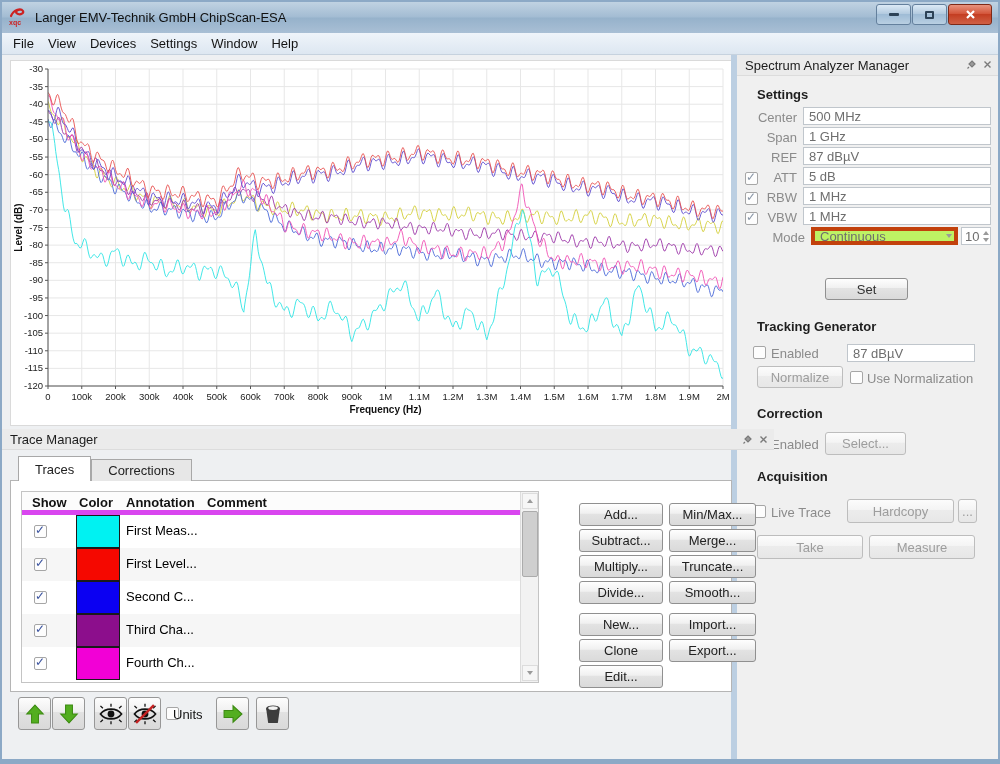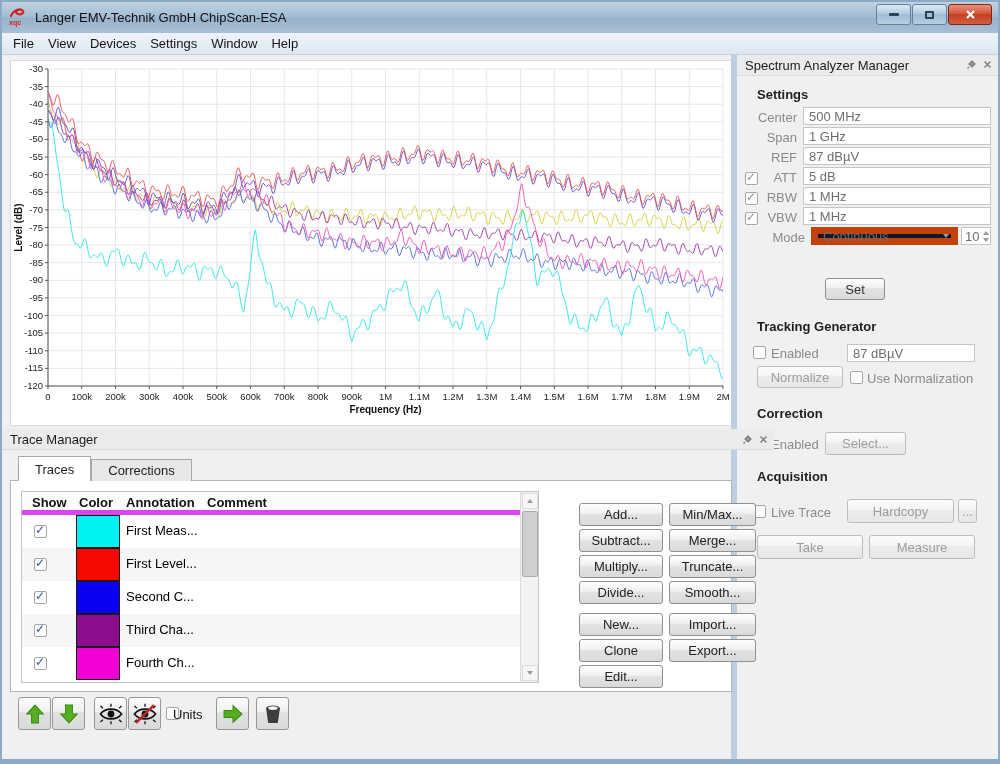--- a/index.html
+++ b/index.html
@@ -29,21 +29,21 @@
   .sec-head{position:absolute;font-size:13px;font-weight:bold;color:#1e1e1e;}
   .s-rows{position:absolute;left:8px;top:52px;width:246px;display:flex;flex-direction:column;gap:2px;}
   .s-row{display:flex;align-items:flex-end;height:18px;}
   .cbslot{width:16px;display:flex;align-items:center;}
   .cb{width:13px;height:13px;border:1px solid #a6a6a6;background:#fdfdfd;position:relative;border-radius:2px;}
   .cb.checked::after{content:"✓";position:absolute;left:0px;top:-3px;font-size:12px;color:#8a97a8;}
   .cb.dark.checked::after{color:#3d55a0;}
   .s-label{width:44px;text-align:right;font-size:13px;color:#8b8b8b;margin-right:6px;}
   .s-input,.ro-input{height:18px;border:1px solid #c0c6cc;background:#ffffff;font-size:13px;color:#6e6e6e;padding:0 5px;font-family:"Liberation Sans",sans-serif;}
   .s-input{flex:1;}
-  .combo{flex:1;height:18px;border:7px solid #c2410c;background:#0f172a;display:flex;align-items:center;position:relative;}
+  .combo{flex:1;height:18px;border:4px solid #c2410c;background:#bef264;display:flex;align-items:center;position:relative;}
   .combo .cval{font-size:13px;color:#6e6e6e;padding-left:5px;flex:1;}
   .combo .drop{width:11px;display:flex;align-items:center;justify-content:center;}
   .tri-down{width:0;height:0;border-left:3px solid transparent;border-right:3px solid transparent;border-top:4px solid #9a9a9a;}
   .spin{width:30px;height:18px;margin-left:3px;border:1px solid #c0c6cc;background:#fff;position:relative;}
   .spin .sval{position:absolute;left:3px;top:1px;font-size:13px;color:#6e6e6e;}
   .spin .arrows{position:absolute;right:1px;top:1px;display:flex;flex-direction:column;gap:3px;padding-top:2px;}
   .tri-up-s{width:0;height:0;border-left:3px solid transparent;border-right:3px solid transparent;border-bottom:4px solid #9a9a9a;}
   .tri-down-s{width:0;height:0;border-left:3px solid transparent;border-right:3px solid transparent;border-top:4px solid #9a9a9a;}
   .btn{position:absolute;border:1px solid #909090;border-radius:3px;background:linear-gradient(#fefefe,#f0f0f0 45%,#e3e3e3 46%,#dadada);font-size:13px;color:#333;display:flex;align-items:center;justify-content:center;font-family:"Liberation Sans",sans-serif;}
   .btn.disabled{color:#9d9d9d;border-color:#bdbdbd;background:linear-gradient(#fcfcfc,#f4f4f4 45%,#ececec 46%,#e7e7e7);}
@@ -321,21 +321,21 @@
           <div class="spin">
             <span class="sval">10</span>
             <span class="arrows">
               <span class="tri-up-s"></span>
               <span class="tri-down-s"></span>
             </span>
           </div>
         </div>
       </div>
 
-    <div class="btn" style="left:88px;top:223px;width:60px;height:22px;">Set</div>
+    <div class="btn" style="left:88px;top:223px;width:83px;height:22px;">Set</div>
 
     <div class="sec-head" style="left:20px;top:264px;">Tracking Generator</div>
     <span class="cb abs-cb" style="left:16px;top:291px;"></span>
     <span class="plain-label" style="left:34px;top:291px;">Enabled</span>
     <input class="ro-input" style="position: absolute; left: 110px; top: 289px; width: 128px;" readonly="" value="87 dBµV">
     <div class="btn disabled" style="left:20px;top:311px;width:86px;height:22px;">Normalize</div>
     <span class="cb abs-cb" style="left:113px;top:316px;"></span>
     <span class="plain-label" style="left:130px;top:316px;">Use Normalization</span>
 
     <div class="sec-head" style="left:20px;top:351px;">Correction</div>

